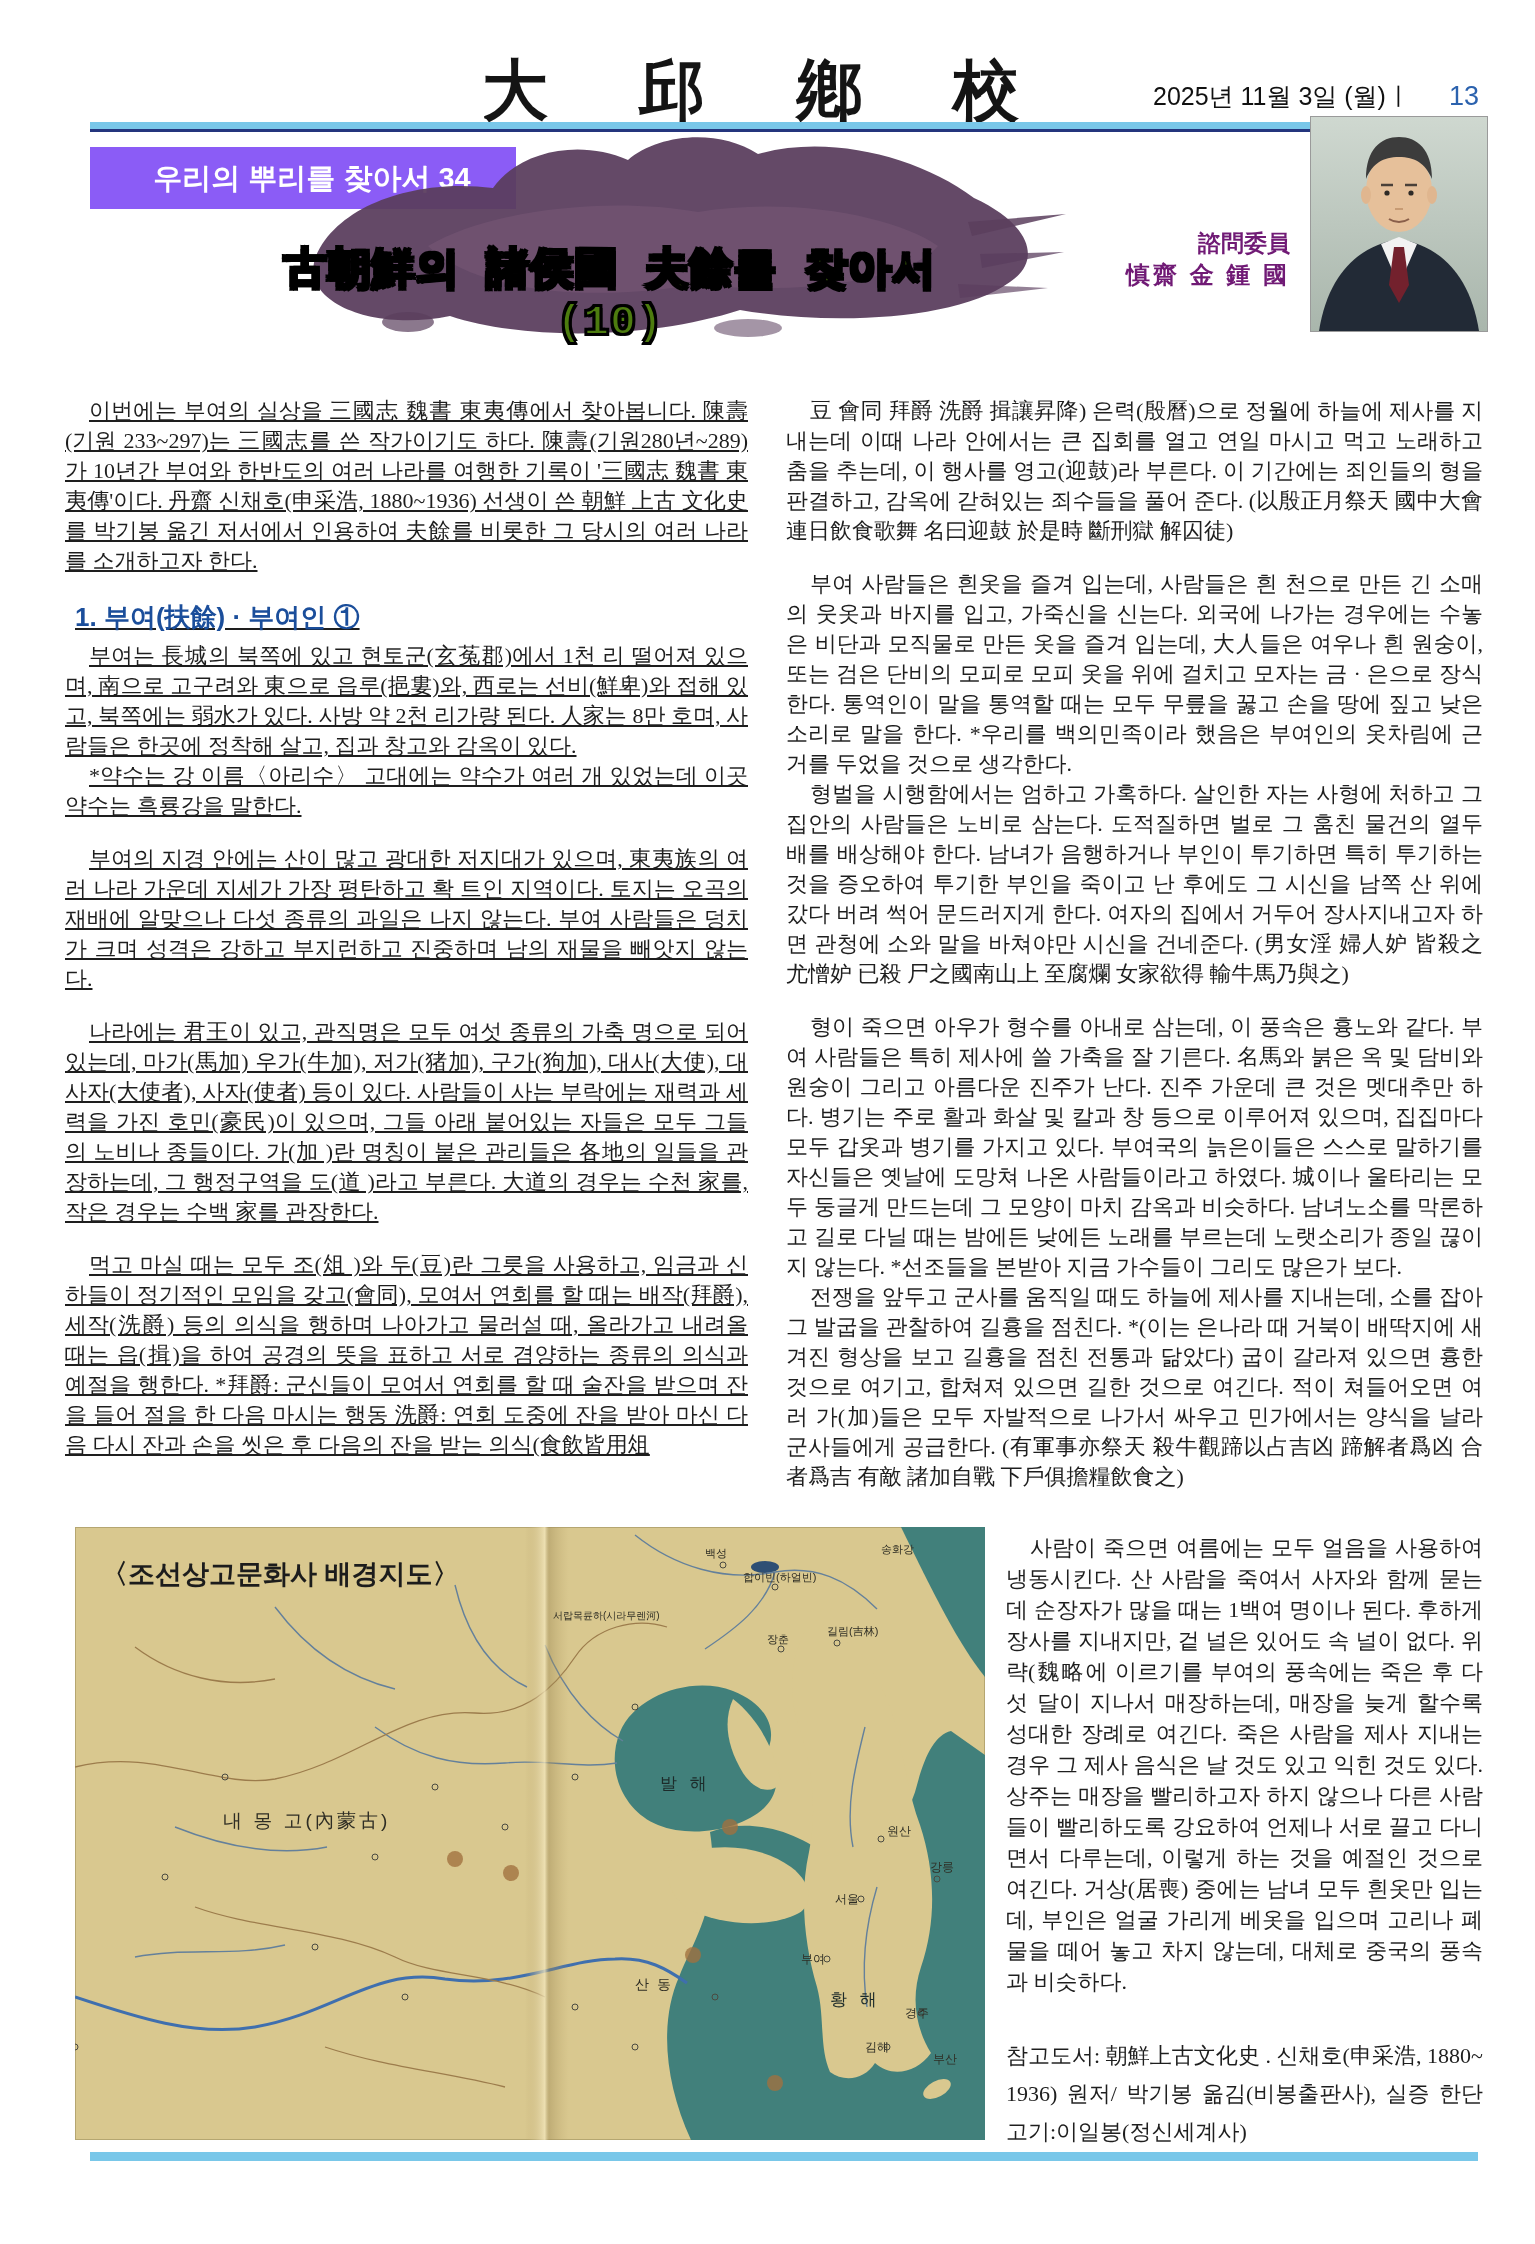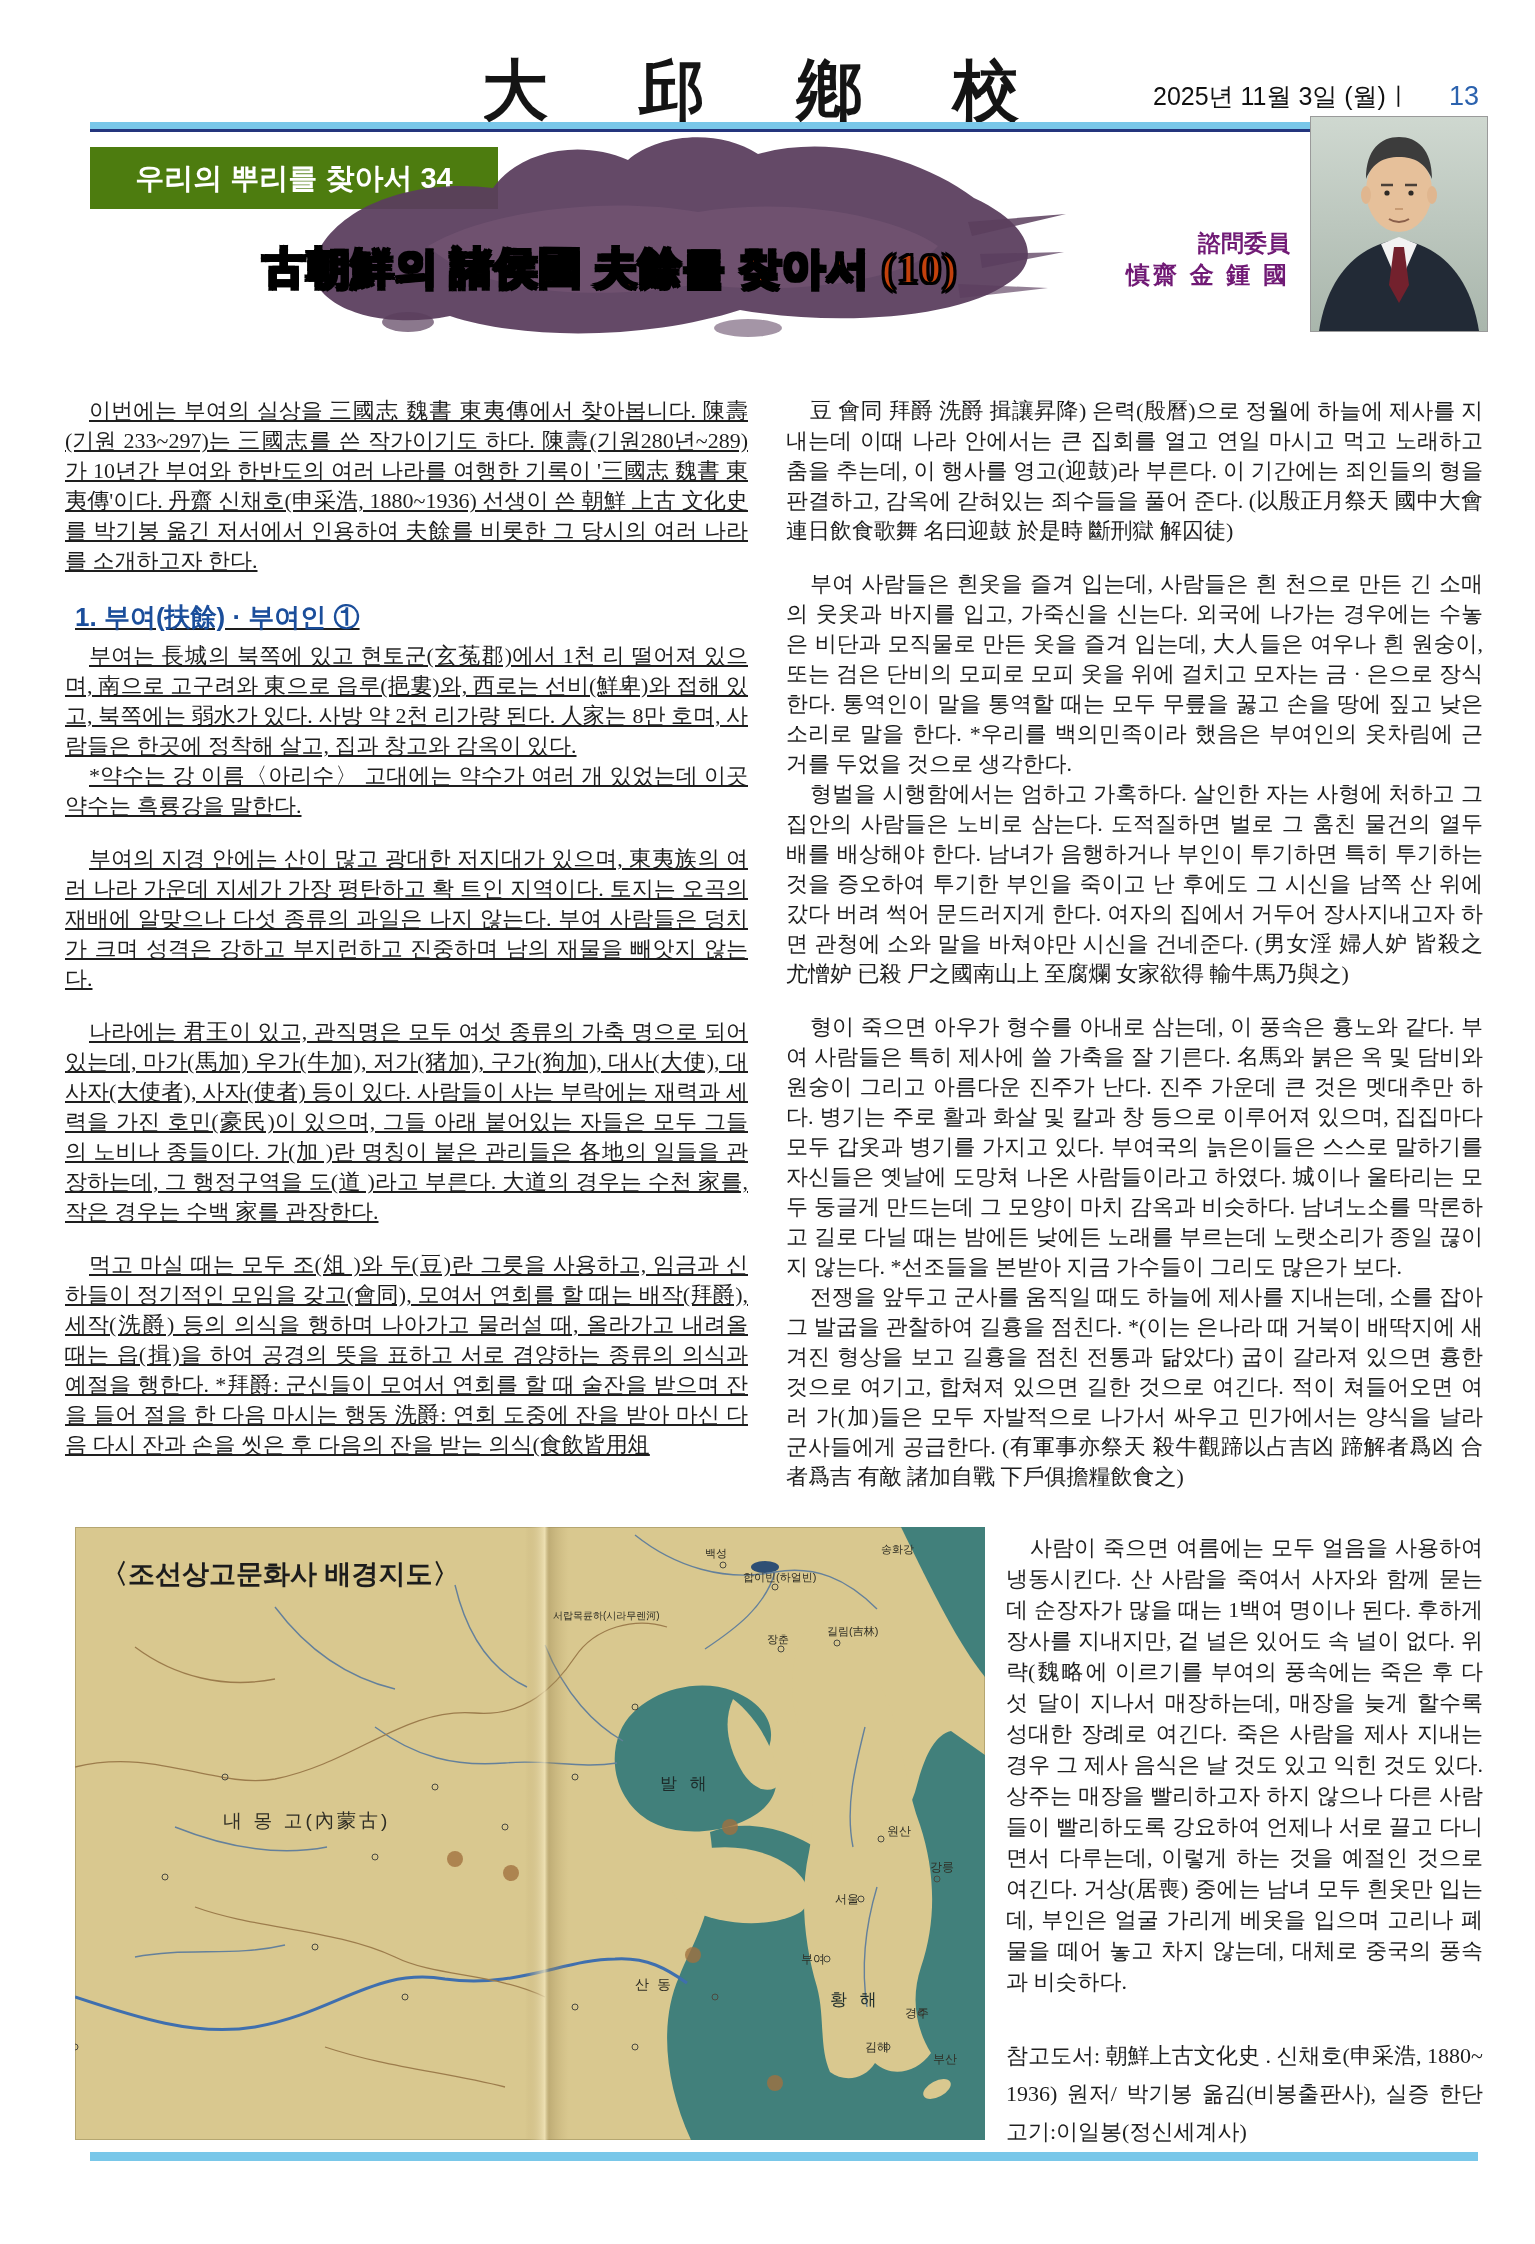--- a/index.html
+++ b/index.html
@@ -12,27 +12,27 @@
     font-family:"DejaVu Serif","Liberation Serif",serif;
     font-weight:bold;font-size:66px;letter-spacing:34px;color:#141414;}
   #dateline{right:56px;top:80px;font-size:25px;color:#111;
     font-family:"Liberation Sans",sans-serif;}
   #dateline .pagenum{color:#2b62ae;font-size:27px;margin-left:38px;}
   #top-rule{left:90px;top:122px;width:1388px;height:7px;background:#79c7e9;
     border-bottom:3px solid #24357d;}
   #bottom-rule{left:90px;top:2152px;width:1388px;height:9px;background:#79c7e9;}
 
   
-  #series-banner{left:90px;top:147px;width:408px;height:62px;background:#4d7c0f;
+  #series-banner{left:90px;top:147px;width:408px;height:62px;background:#8b5cf6;
     color:#fff;font-family:"Liberation Sans",sans-serif;font-weight:bold;
-    font-size:29px;line-height:62px;text-align:center;}
+    font-size:29px;line-height:62px;text-align:center;padding-left:18px;}
   #brush-art{left:268px;top:126px;width:800px;height:230px;}
   #main-title{left:240px;top:240px;width:740px;text-align:center;
-    font-family:Liberation Serif, serif;font-weight:bold;font-size:43px;
-    color:#c2410c;-webkit-text-stroke:2px #000;
+    font-family:Liberation Mono, monospace;font-weight:bold;font-size:43px;
+    color:#4d7c0f;-webkit-text-stroke:2px #000;
     text-shadow:2px 2px 0 #000,-2px 2px 0 #000,2px -2px 0 #000,-2px -2px 0 #000;
     letter-spacing:1px;}
   #author-box{left:1040px;top:228px;width:250px;text-align:right;
     font-family:"Liberation Sans",sans-serif;font-weight:bold;color:#701a75;}
   #author-box .role{font-size:23px;}
   #author-box .name{font-size:24px;letter-spacing:3px;}
   #author-photo{left:1310px;top:116px;width:176px;height:214px;
     border:1px solid #9a9a9a;}
 
   

